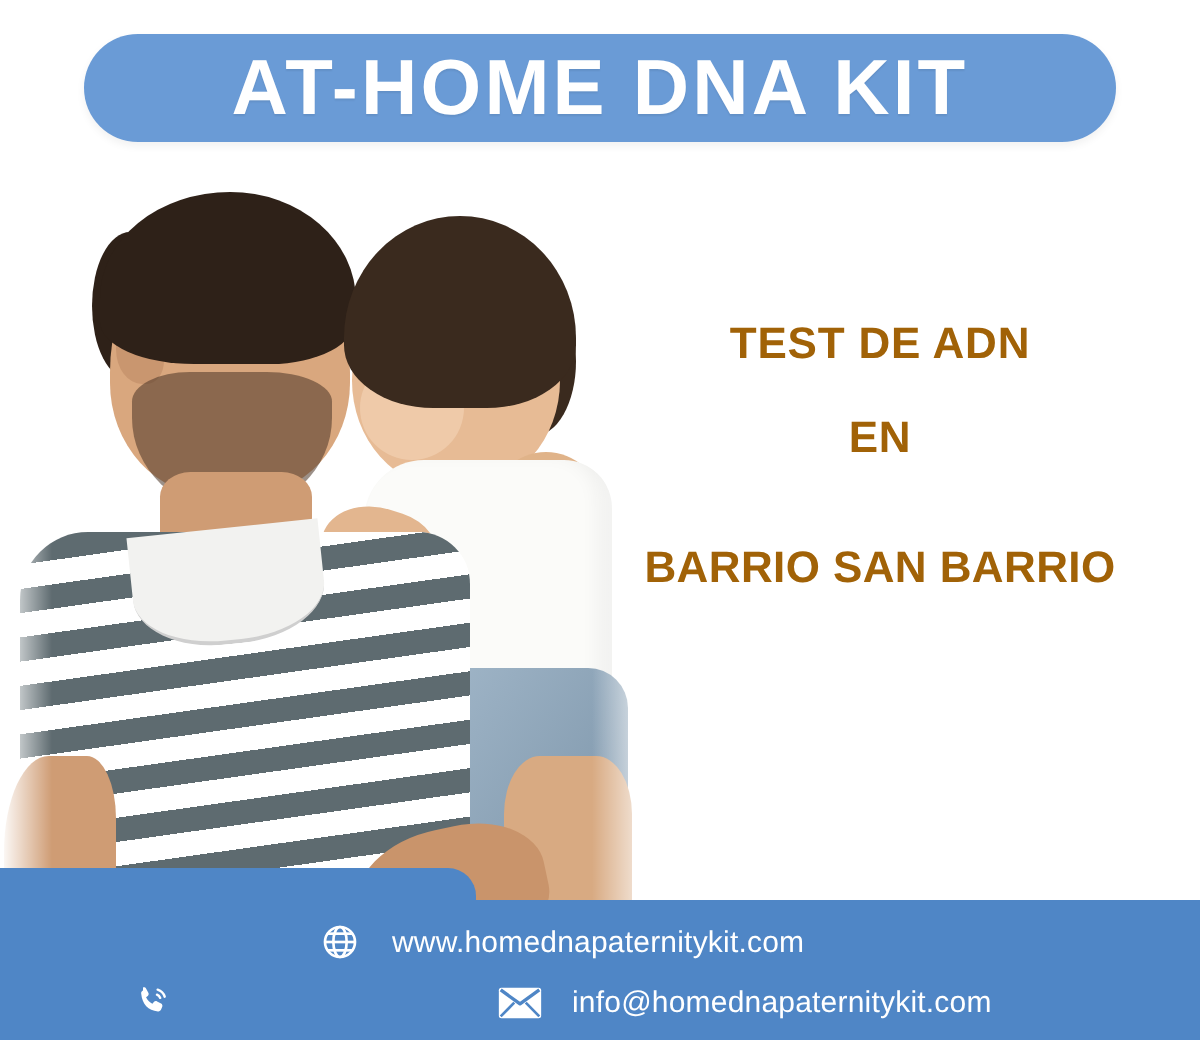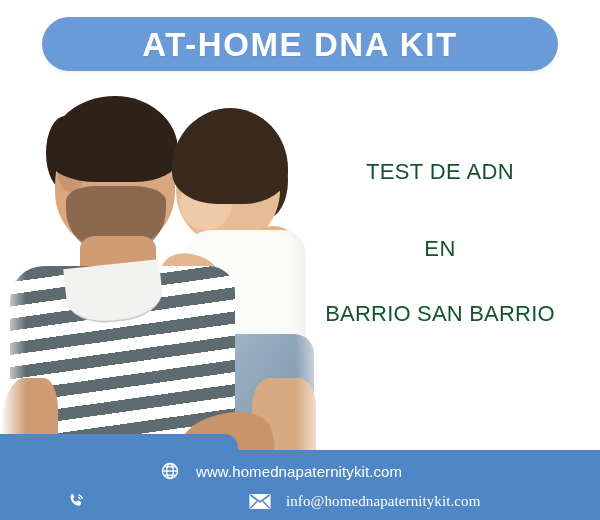--- a/index.html
+++ b/index.html
@@ -28,21 +28,21 @@
     height: 54px;
     background: #6a9bd6;
     border-radius: 27px;
     display: flex;
     align-items: center;
     justify-content: center;
     box-shadow: 0 2px 4px rgba(0,0,0,0.06);
   }
   .header-title {
     color: #ffffff;
-    font-size: 33px;
+    font-size: 39px;
     font-weight: bold;
     letter-spacing: 1.6px;
     line-height: 1;
     white-space: nowrap;
     text-shadow: 0 1px 1px rgba(0,0,0,0.07);
   }
 
   
   .photo-wrap {
     position: absolute;
@@ -276,27 +276,27 @@
 
   
   .text-block {
     position: absolute;
     left: 290px;
     top: 160px;
     width: 300px;
     text-align: center;
   }
   .tline {
-    color: #14532d;
-    font-weight: normal;
+    color: #a16207;
+    font-weight: bold;
     line-height: 1.05;
     white-space: nowrap;
   }
   .tline-1 { font-size: 22px; letter-spacing: 0.4px; }
-  .tline-2 { font-size: 22px; margin-top: 54px; letter-spacing: 0.4px; text-align: center; }
+  .tline-2 { font-size: 22px; margin-top: 24px; letter-spacing: 0.4px; text-align: center; }
   .tline-3 { font-size: 22px; margin-top: 42px; letter-spacing: 0.2px; }
 
   
   .footer {
     position: absolute;
     left: 0;
     top: 434px;
     width: 600px;
     height: 86px;
   }
@@ -335,21 +335,20 @@
     left: 158px;
     top: 26px;
   }
   .frow-phone {
     left: 64px;
     top: 56px;
   }
   .frow-mail {
     left: 248px;
     top: 56px;
-    font-family: Liberation Serif, serif;
   }
   .frow .ico {
     display: inline-flex;
     align-items: center;
     justify-content: center;
     width: 24px;
     height: 22px;
     margin-right: 14px;
     flex: 0 0 auto;
   }

